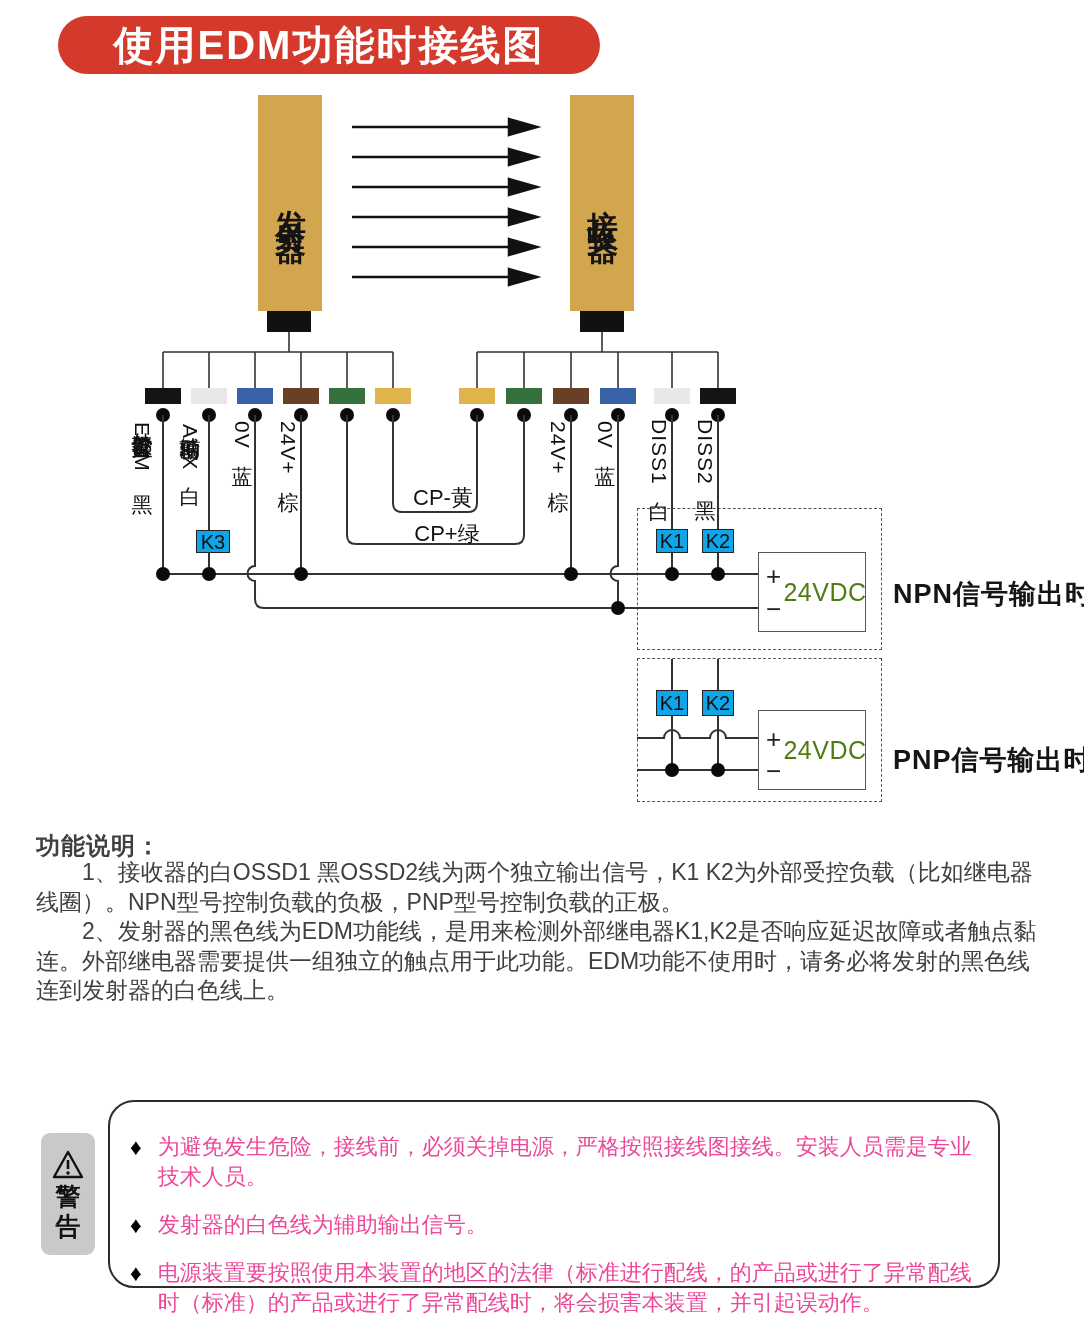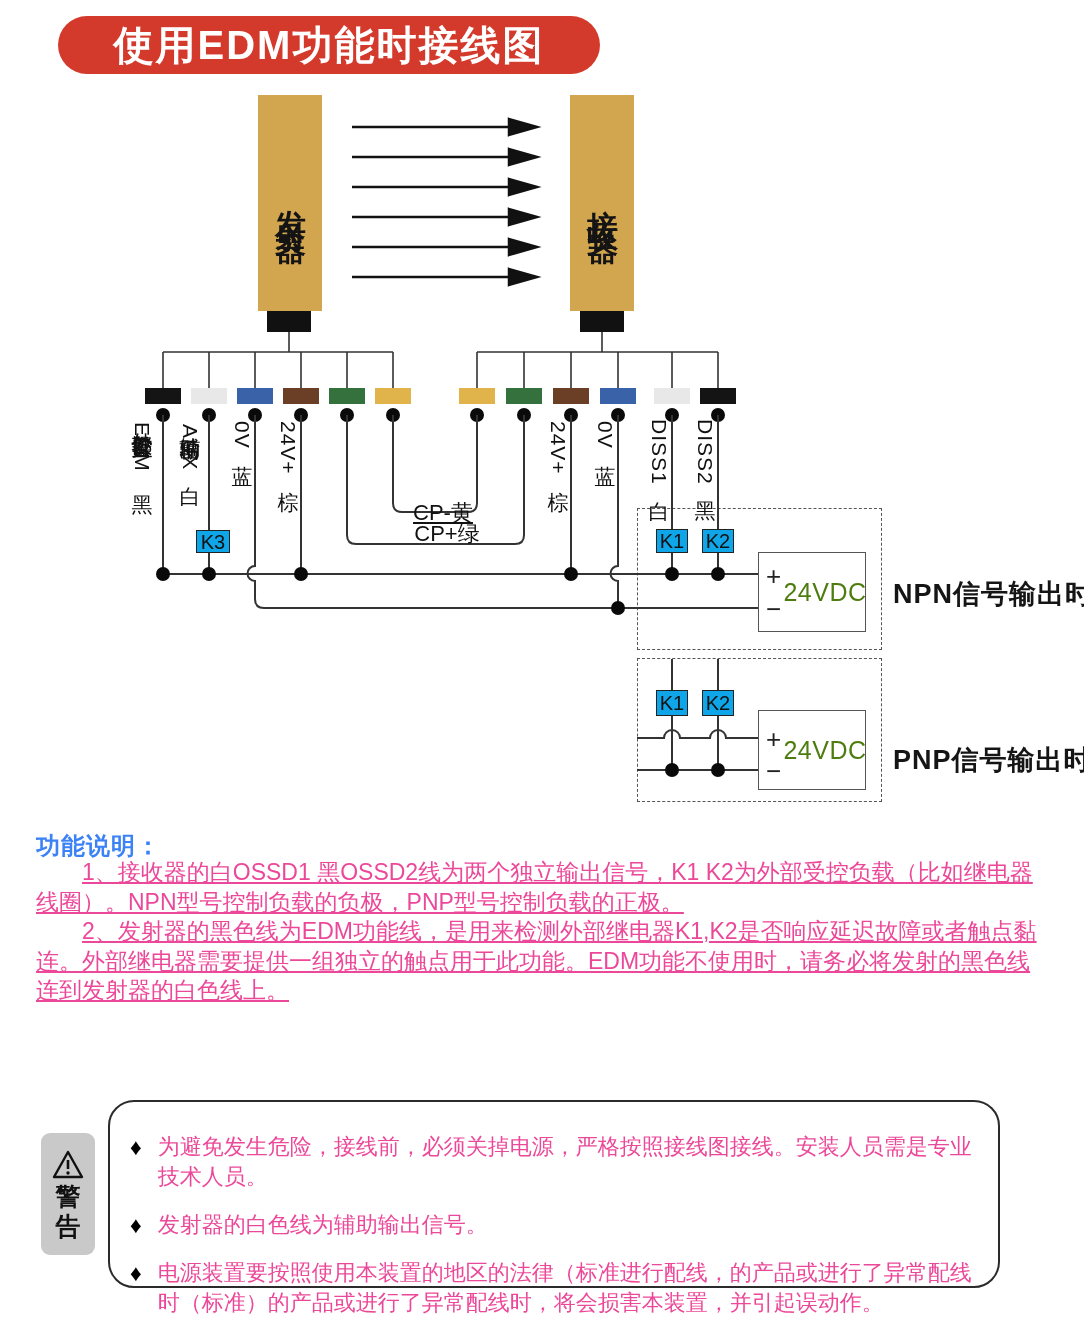--- a/index.html
+++ b/index.html
@@ -14,22 +14,22 @@
   .kbox{background:#0ea5e9;border:1.6px solid #222;box-sizing:border-box;text-align:center;
       font-size:20px;font-weight:500;z-index:4;line-height:22px;color:#111;}
   .psu{background:#fff;border:1.6px solid #555;box-sizing:border-box;z-index:3;}
   .psu .sign{position:absolute;left:7px;font-size:26px;line-height:26px;color:#222;}
   .psu .vlab{position:absolute;left:30px;right:4px;top:0;bottom:0;display:flex;align-items:center;
       justify-content:center;font-size:25px;color:#4d7c0f;letter-spacing:0.5px;}
   .sig-label{font-size:27px;font-weight:600;color:#151515;z-index:3;white-space:nowrap;letter-spacing:1px;}
   .vlabel{writing-mode:vertical-rl;text-orientation:mixed;font-size:21px;letter-spacing:1px;
       color:#111;z-index:3;white-space:pre;line-height:24px;}
   .cp-label{font-size:22px;color:#111;text-align:center;z-index:3;white-space:nowrap;}
-  .fn-heading{left:36px;top:830px;font-size:24px;font-weight:600;color:#3b82f6;z-index:3;letter-spacing:1px;}
-  .fn-text{left:36px;top:858px;width:1016px;font-size:23px;line-height:29.5px;color:#ec4899;z-index:3;text-decoration:underline;}
+  .fn-heading{left:36px;top:830px;font-size:24px;font-weight:600;color:#404040;z-index:3;letter-spacing:1px;}
+  .fn-text{left:36px;top:858px;width:1016px;font-size:23px;line-height:29.5px;color:#404040;z-index:3;}
   .fn-text p{margin:0;text-indent:2em;}
   .warn-box{left:108px;top:1100px;width:892px;height:188px;border:2px solid #2b2b2b;border-radius:26px;
       background:#fff;box-sizing:border-box;padding:30px 26px 0 20px;z-index:3;}
   .warn-item{display:flex;gap:16px;margin-bottom:18px;}
   .warn-item .bullet{font-size:23px;line-height:30px;color:#000;}
   .warn-item .wtext{font-size:22px;line-height:30px;color:#ec4899;}
   .warn-tab{left:41px;top:1133px;width:54px;height:122px;background:#c9c9c9;border-radius:9px;
       display:flex;flex-direction:column;align-items:center;justify-content:center;gap:2px;z-index:3;}
   .warn-tab .ch{font-size:25px;font-weight:700;line-height:28px;color:#111;}
   svg.wiring{position:absolute;left:0;top:0;z-index:2;pointer-events:none;}
@@ -162,21 +162,21 @@
 
   <div class="abs vlabel" style="left:130px;top:416px;">外部设备监控EDM 黑</div>
   <div class="abs vlabel" style="left:178px;top:420px;">辅助输出AUX白</div>
   <div class="abs vlabel" style="left:230px;top:421px;">0V蓝</div>
   <div class="abs vlabel" style="left:276px;top:421px;">24V+棕</div>
   <div class="abs vlabel" style="left:546px;top:421px;">24V+棕</div>
   <div class="abs vlabel" style="left:593px;top:421px;">0V蓝</div>
   <div class="abs vlabel" style="left:647px;top:419px;">DISS1白</div>
   <div class="abs vlabel" style="left:693px;top:419px;">DISS2黑</div>
 
-  <div class="abs cp-label" style="left:403px;top:498px;width:80px;text-decoration:underline;">CP-黄</div>
+  <div class="abs cp-label" style="left:403px;top:483px;width:80px;">CP-黄</div>
   <div class="abs cp-label" style="left:401px;top:519px;width:92px;">CP+绿</div>
 
   <div class="abs fn-heading">功能说明：</div>
   <div class="abs fn-text">
     <p>1、接收器的白OSSD1 黑OSSD2线为两个独立输出信号，K1 K2为外部受控负载（比如继电器线圈）。NPN型号控制负载的负极，PNP型号控制负载的正极。</p>
     <p>2、发射器的黑色线为EDM功能线，是用来检测外部继电器K1,K2是否响应延迟故障或者触点黏连。外部继电器需要提供一组独立的触点用于此功能。EDM功能不使用时，请务必将发射的黑色线连到发射器的白色线上。</p>
   </div>
 
   <div class="abs warn-tab">
     <svg width="34" height="31" viewBox="0 0 34 31">

